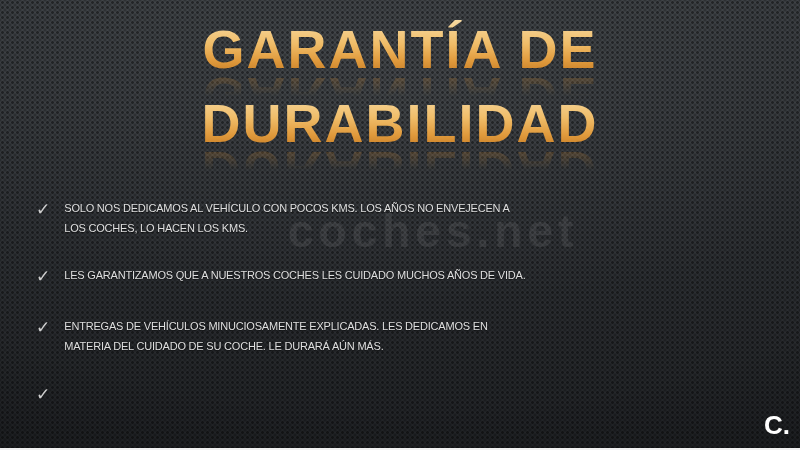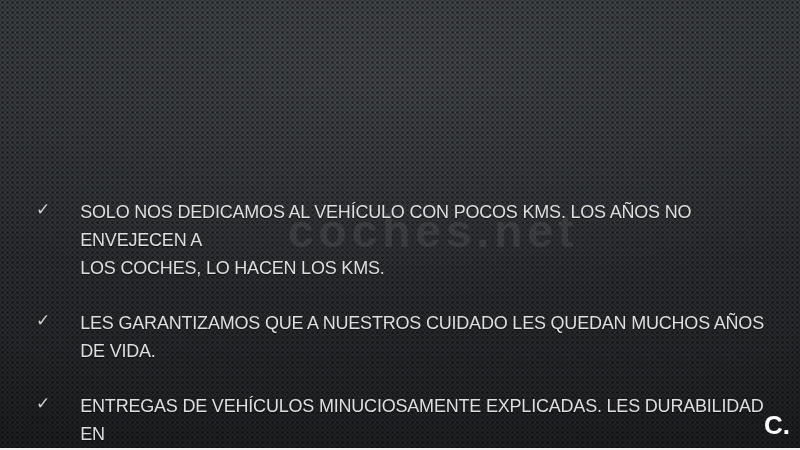--- a/index.html
+++ b/index.html
@@ -89,25 +89,24 @@
   }
   .check {
     flex: 0 0 auto;
     color: #cfcfcf;
     font-size: 17px;
     line-height: 24px;
   }
   .btext {
     white-space: pre-line;
     color: #dfdfdf;
-    font-size: 18px;
-    line-height: 28px;
+    font-size: 11px;
+    line-height: 20px;
     letter-spacing: -0.2px;
     text-shadow: 0 1px 1px rgba(0,0,0,0.5);
-    margin-left: 16px;
   }
 
   
   .corner {
     position: absolute;
     right: 10px;
     bottom: 12px;
     color: #ffffff;
     font-weight: 700;
     font-size: 26px;
@@ -126,34 +125,38 @@
     z-index: 3;
   }
 </style>
 </head>
 <body>
 
 <div class="slide">
 
   <div class="watermark">coches.net</div>
 
+  <header class="title">
+    <div class="title-line">GARANTÍA DE</div>
+    <div class="title-line">DURABILIDAD</div>
+  </header>
 
   <ul class="bullets">
     <li class="bullet">
       <span class="check">✓</span>
       <span class="btext">SOLO NOS DEDICAMOS AL VEHÍCULO CON POCOS KMS. LOS AÑOS NO ENVEJECEN A
 LOS COCHES, LO HACEN LOS KMS.</span>
     </li>
     <li class="bullet">
       <span class="check">✓</span>
-      <span class="btext">LES GARANTIZAMOS QUE A NUESTROS CUIDADO LES QUEDAN MUCHOS AÑOS DE VIDA.</span>
+      <span class="btext">LES GARANTIZAMOS QUE A NUESTROS COCHES LES CUIDADO MUCHOS AÑOS DE VIDA.</span>
     </li>
     <li class="bullet">
       <span class="check">✓</span>
-      <span class="btext">ENTREGAS DE VEHÍCULOS MINUCIOSAMENTE EXPLICADAS. LES DURABILIDAD EN
+      <span class="btext">ENTREGAS DE VEHÍCULOS MINUCIOSAMENTE EXPLICADAS. LES DEDICAMOS EN
 MATERIA DEL CUIDADO DE SU COCHE. LE DURARÁ AÚN MÁS.</span>
     </li>
     <li class="bullet">
       <span class="check">✓</span>
     </li>
   </ul>
 
   <div class="corner">C.</div>
 
   <div class="bottom-line"></div>

